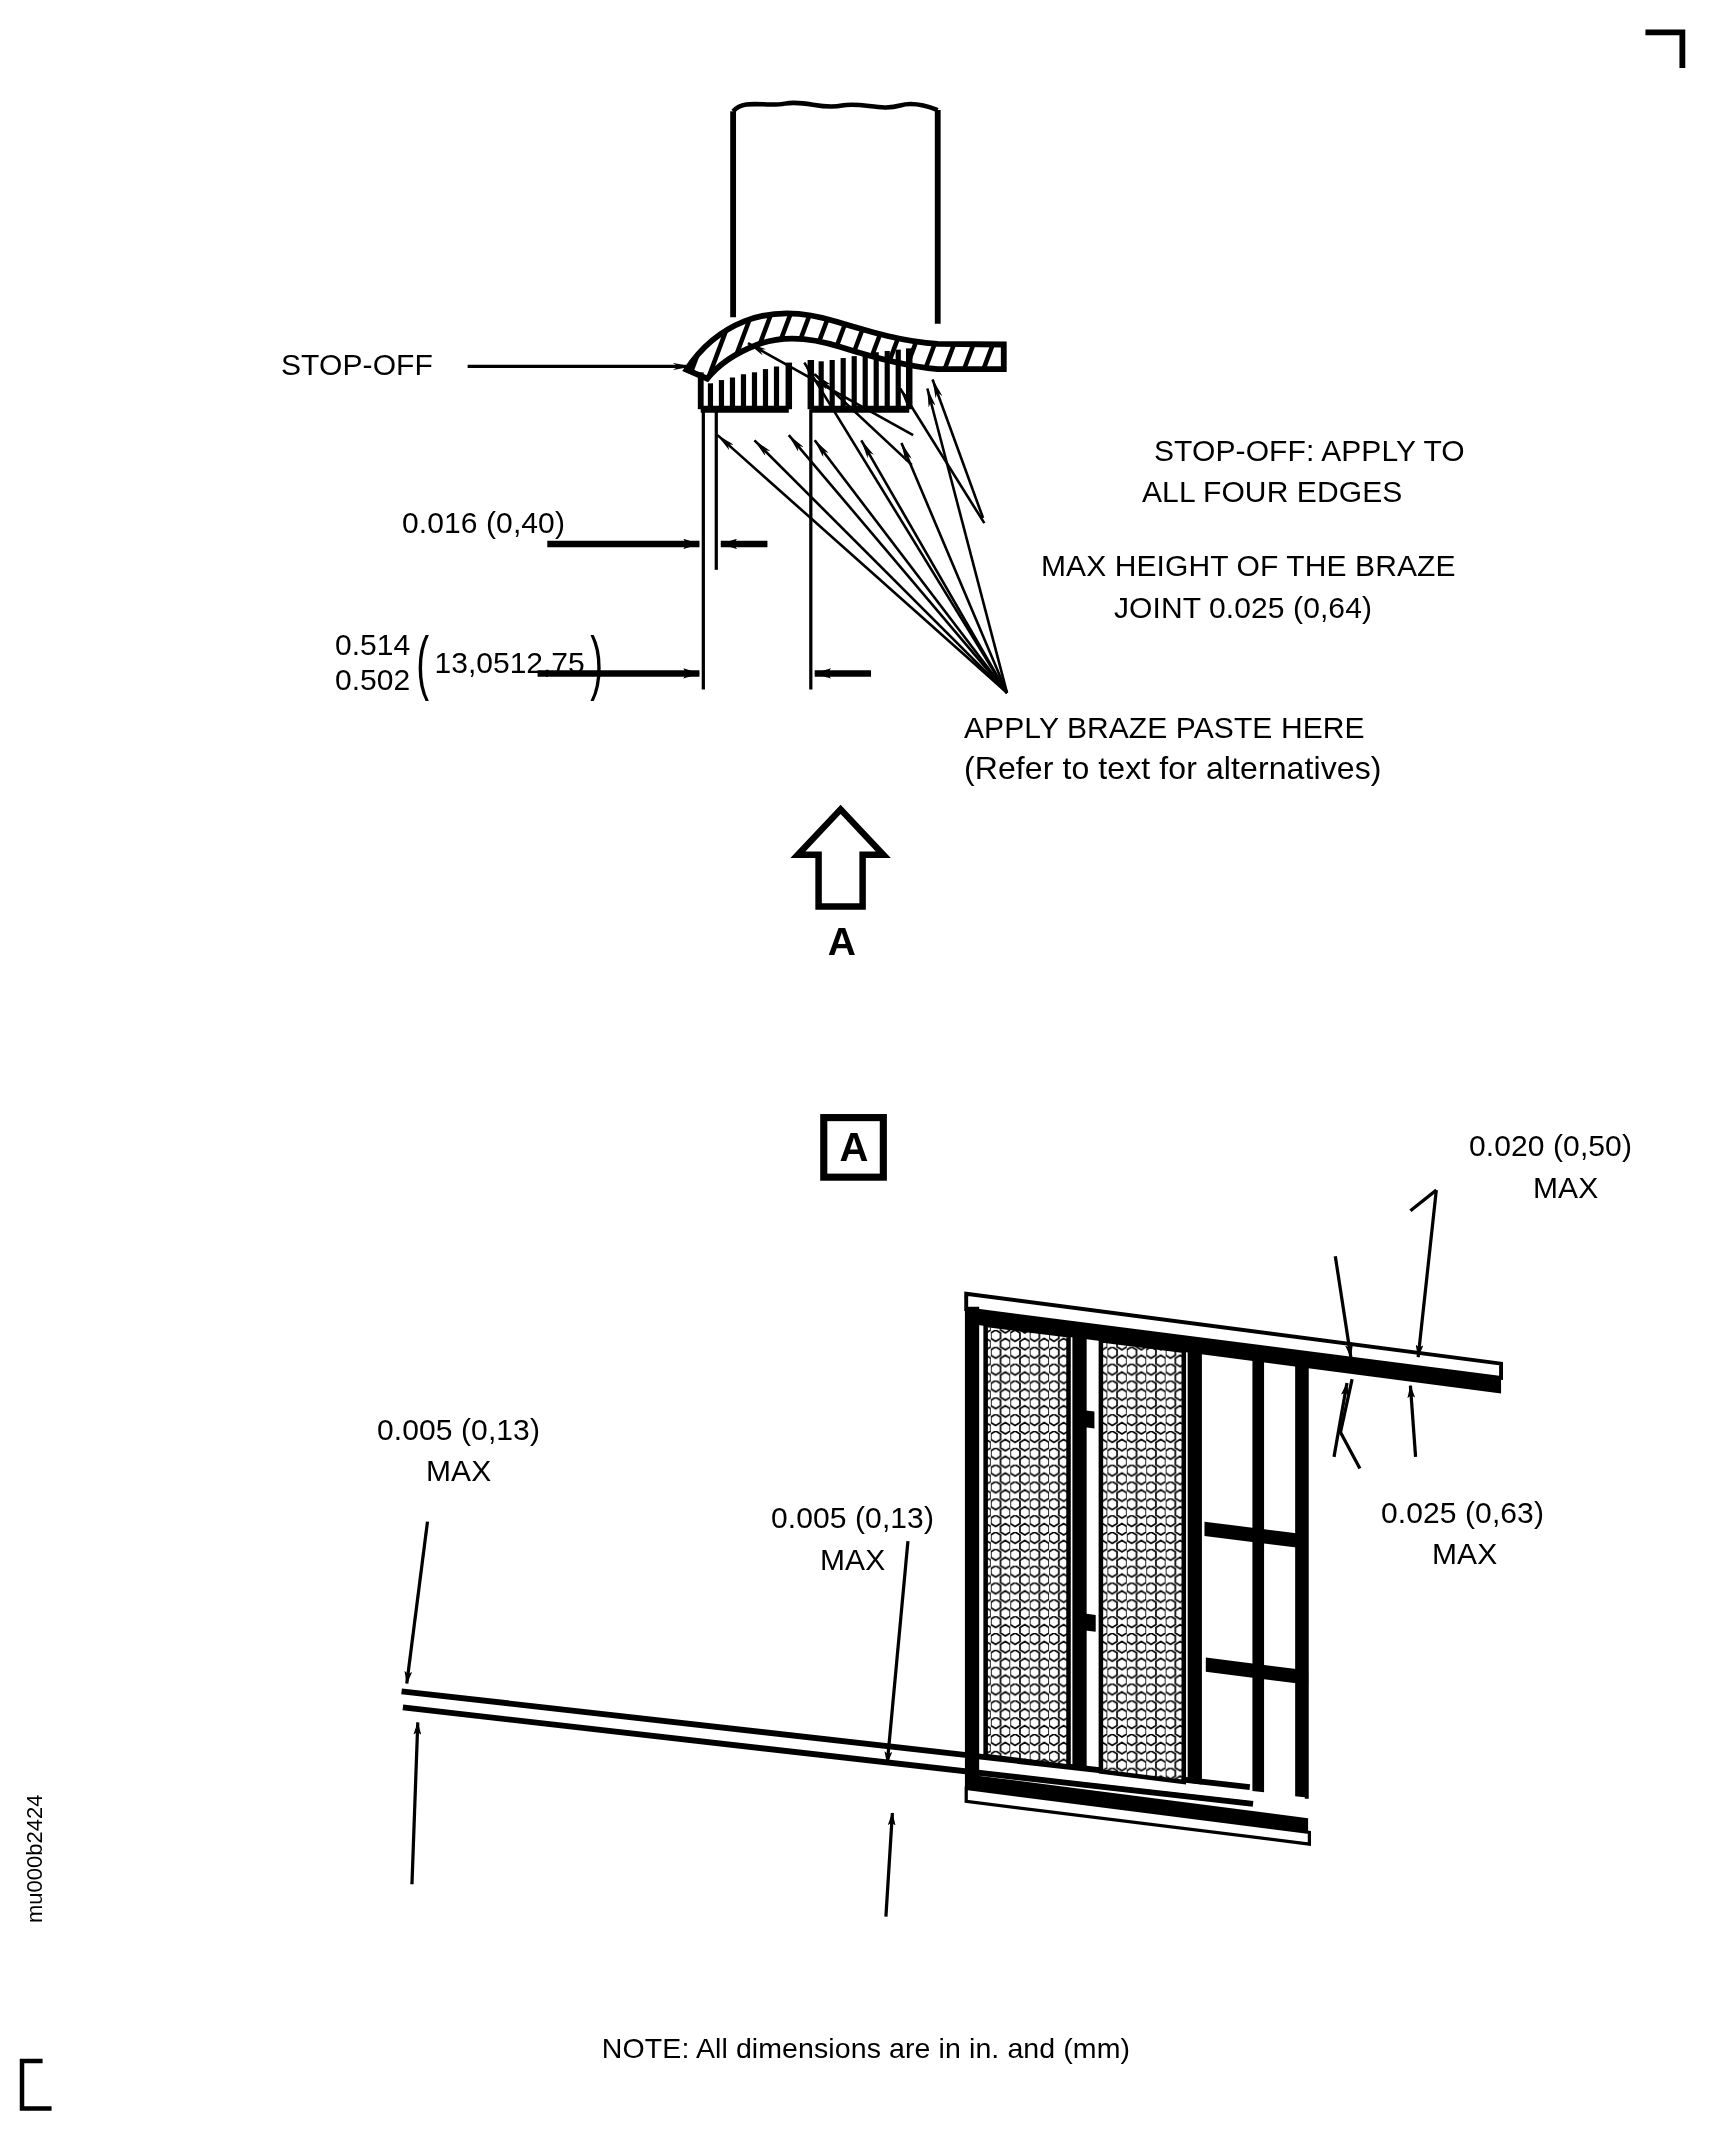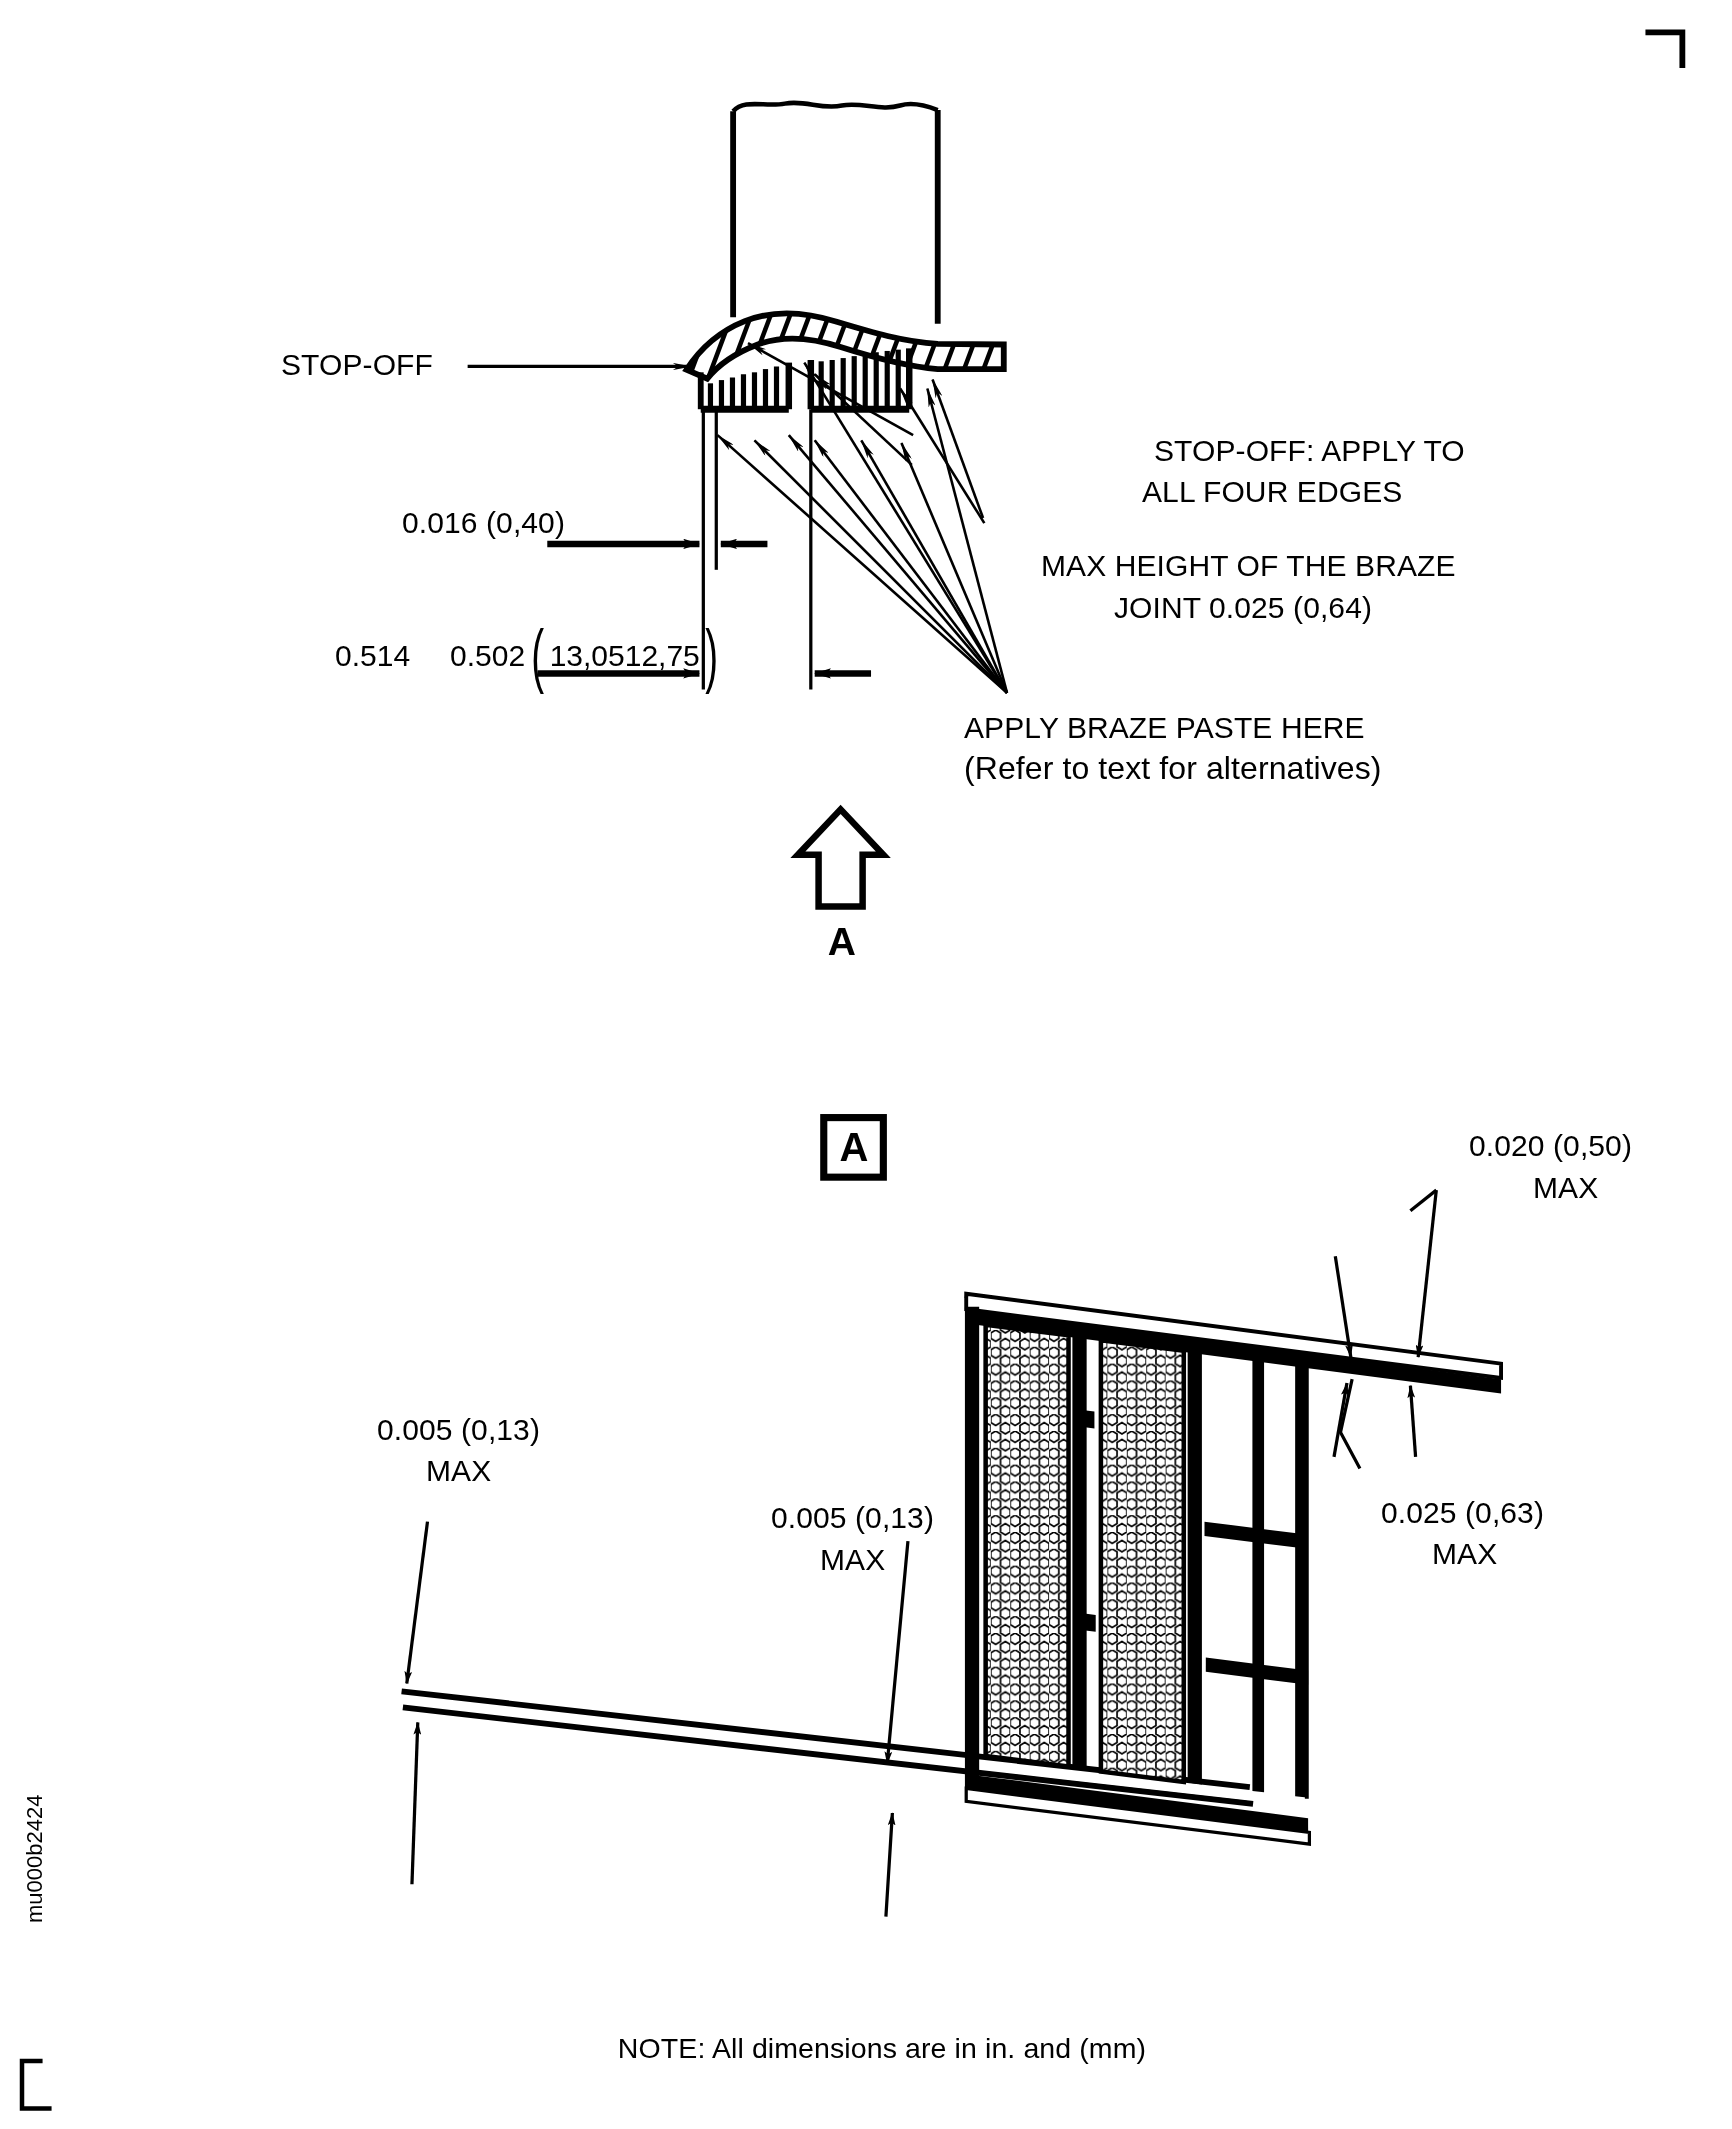--- a/index.html
+++ b/index.html
@@ -53,21 +53,21 @@
     white-space: pre;
   }
   
   .tolstack {
     position: absolute;
     display: flex;
     align-items: center;
     font-size: 30px;
     line-height: 1.18;
   }
-  .tolstack .lead { display: flex; flex-direction: row; align-items: center; gap: 40px; }
+  .tolstack .lead { display: flex; flex-direction: column; align-items: center; }
   .tolstack .paren {
     font-size: 70px;
     line-height: 0.82;
     font-weight: 300;
     margin: 0 0.6px;
     transform: scaleX(0.55);
     display: inline-block;
   }
   .tolstack .vals { display: flex; align-items: flex-start; }
 </style>
@@ -328,21 +328,21 @@
 
   <div class="txt t-dim" style="left:1381px; top:1496px;">0.025 (0,63)</div>
   <div class="txt t-dim" style="left:1432px; top:1537px;">MAX</div>
 
   <div class="txt t-dim" style="left:377px; top:1413px;">0.005 (0,13)</div>
   <div class="txt t-dim" style="left:426px; top:1454px;">MAX</div>
 
   <div class="txt t-dim" style="left:771px; top:1501px;">0.005 (0,13)</div>
   <div class="txt t-dim" style="left:820px; top:1543px;">MAX</div>
 
-  <div class="txt t-note ctr" style="left:866px; top:2032px;margin-left:16px;">NOTE: All dimensions are in in. and (mm)</div>
+  <div class="txt t-note ctr" style="left:866px; top:2032px;">NOTE: All dimensions are in in. and (mm)</div>
 
   <div id="pagecode">mu000b2424</div>
 
   <svg style="position:absolute;left:13px;top:2058px;width:45px;height:56px" viewBox="0 0 70 86" width="45" height="56">
     <path d="M46,4 L14,4 L14,78 L60,78" stroke="#000" stroke-width="7" fill="none"></path>
   </svg>
 
 </div>
 
 

